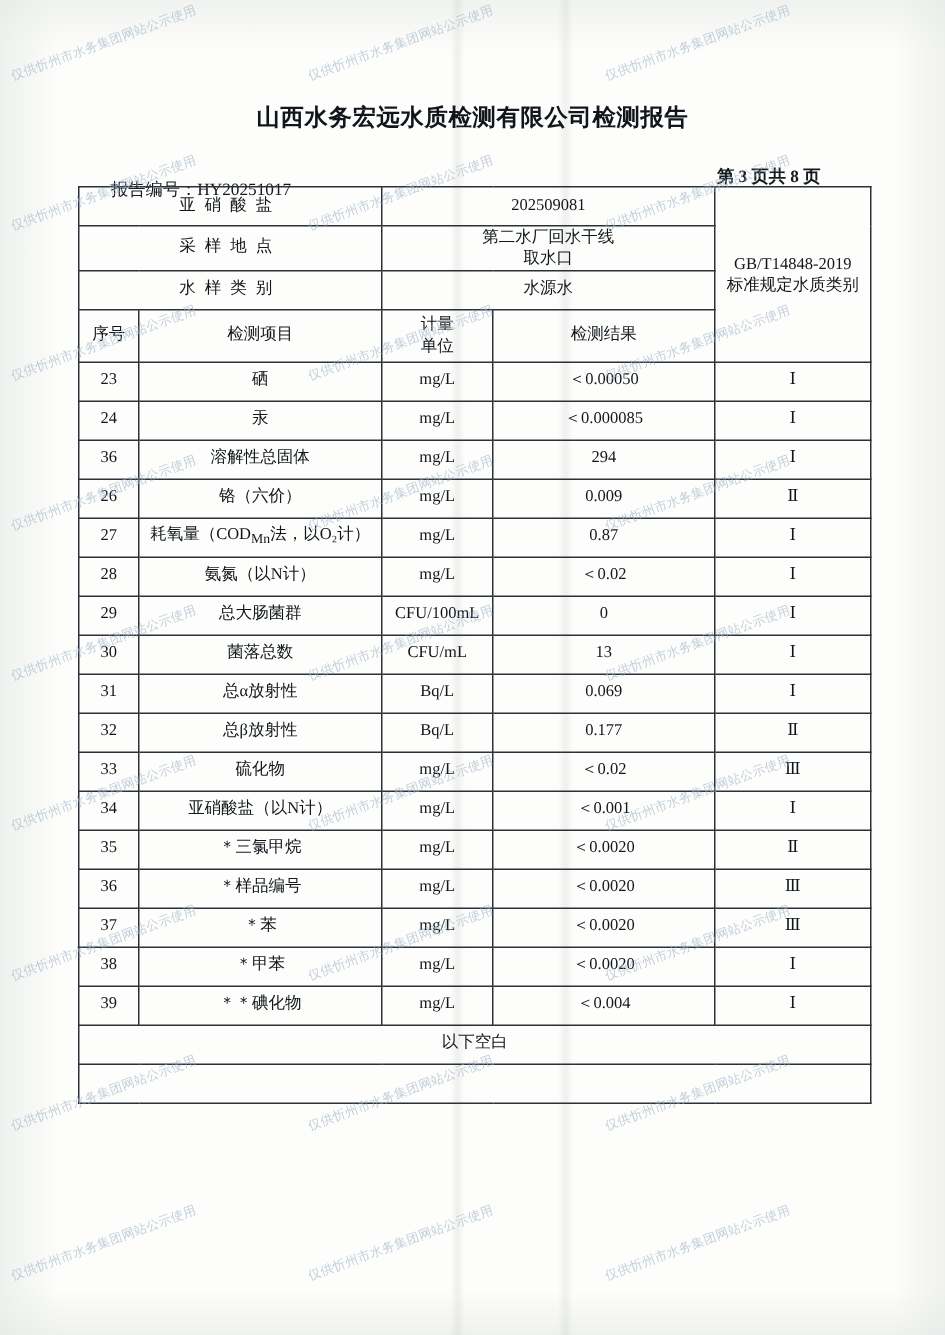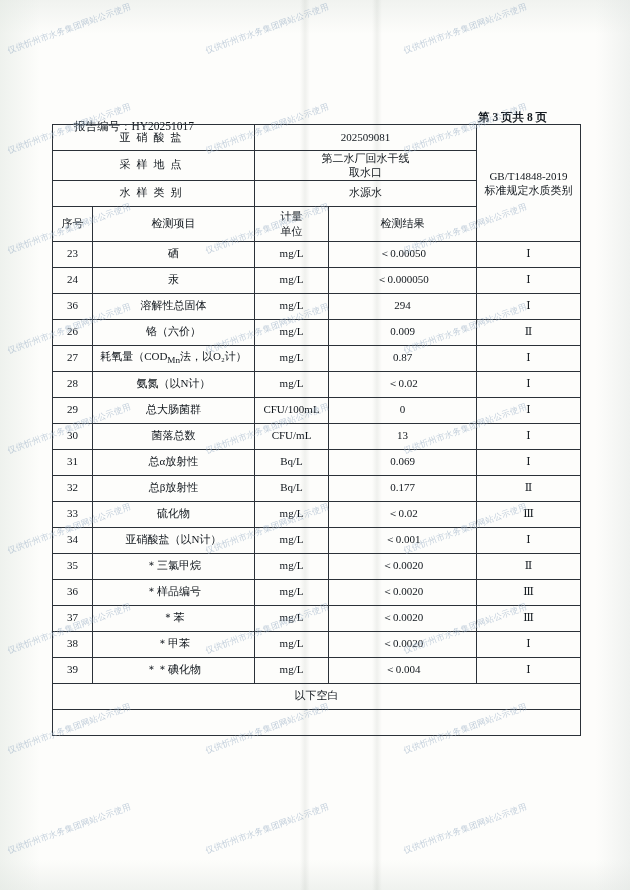--- a/index.html
+++ b/index.html
@@ -132,20 +132,21 @@
   }
 </style>
 </head>
 <body>
 
 <div class="page">
   <div class="paper-tint"></div>
   <div class="fold f1"></div>
   <div class="fold f2"></div>
 
+  <div class="title">山西水务宏远水质检测有限公司检测报告</div>
   <div class="report-no">报告编号：HY20251017</div>
   <div class="page-no">第 3 页共 8 页</div>
 
   <table class="report">
     <colgroup>
       <col class="c-no">
         <col class="c-item">
         <col class="c-unit">
         <col class="c-res">
         <col class="c-cls">
@@ -183,21 +184,21 @@
           <td>23</td>
           <td class="left-pad">硒</td>
           <td>mg/L</td>
           <td>＜0.00050</td>
           <td>Ⅰ</td>
         </tr>
         <tr>
           <td>24</td>
           <td class="left-pad">汞</td>
           <td>mg/L</td>
-          <td>＜0.000050</td>
+          <td>＜0.000085</td>
           <td>Ⅰ</td>
         </tr>
         <tr>
           <td>36</td>
           <td class="left-pad">溶解性总固体</td>
           <td>mg/L</td>
           <td>294</td>
           <td>Ⅰ</td>
         </tr>
         <tr>

